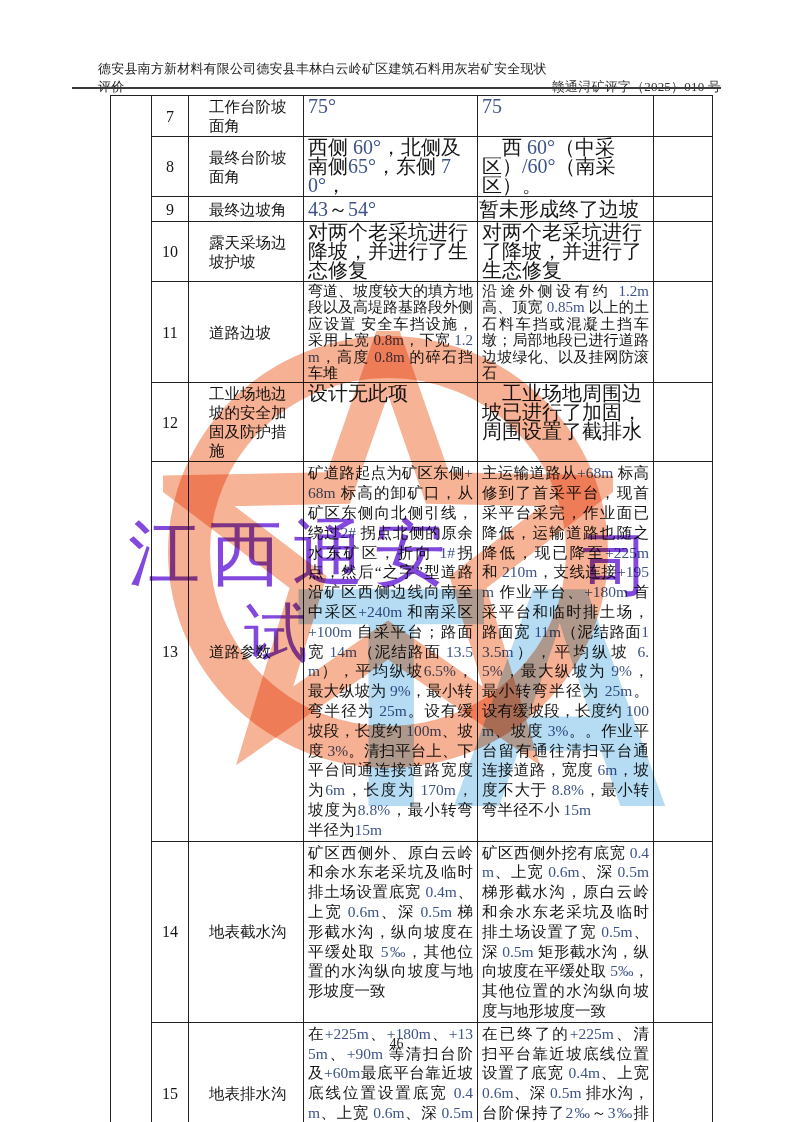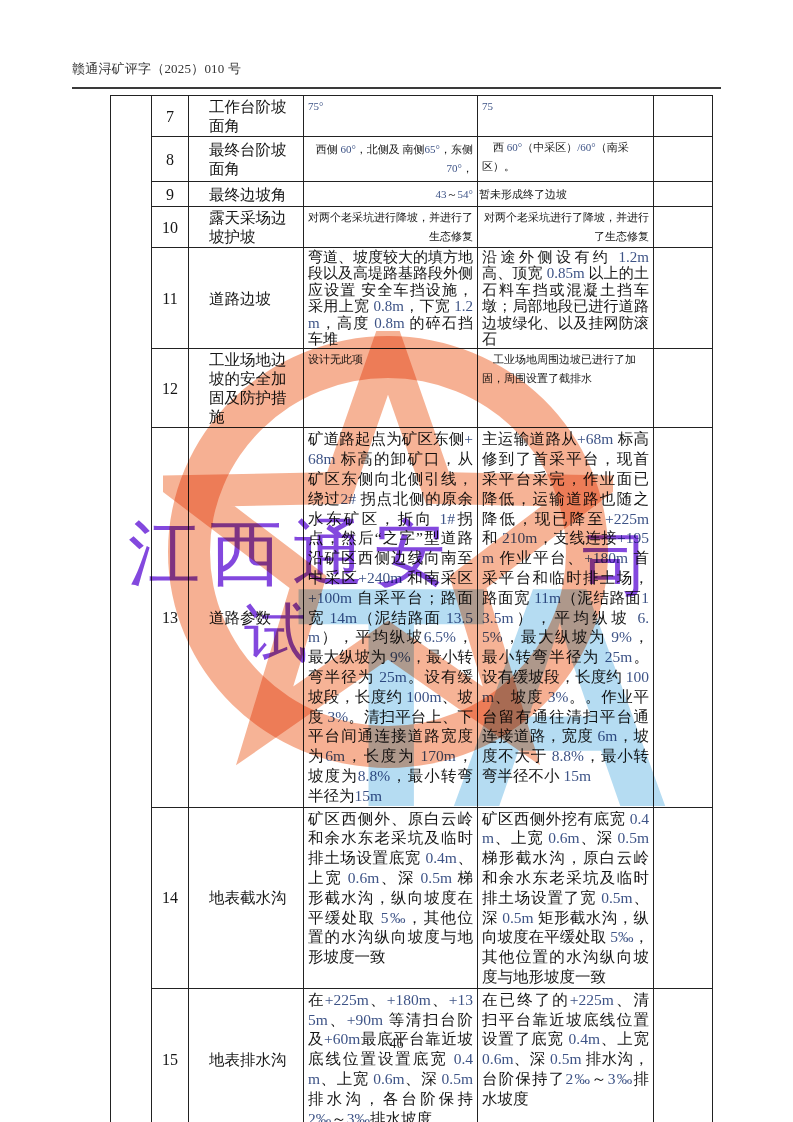--- a/index.html
+++ b/index.html
@@ -18,27 +18,27 @@
   .header .h-right{white-space:nowrap;color:#333;}
   .header-rule{
     position:absolute;left:72px;top:87px;width:649px;height:0;
     border-bottom:2px solid #3a3a3a;
   }
   
   .tbl-wrap{position:absolute;left:110px;top:95px;width:602px;}
   table{border-collapse:collapse;table-layout:fixed;width:602px;}
   td{
     border:1.5px solid #222;padding:1px 4px;vertical-align:middle;
-    font-size:11px;line-height:19px;overflow:hidden;word-break:break-all;
+    font-size:20px;line-height:19px;overflow:hidden;word-break:break-all;
   }
   td.c-no{text-align:center;font-size:16px;font-family:"Liberation Serif",serif;}
   td.c-label{font-size:15.5px;line-height:19px;padding-left:20px;}
   td.c-spare{padding:0;}
   td.top{vertical-align:top;}
-  td.ctr{text-align:right;}
+  td.ctr{text-align:left;}
   td.just{text-align:justify;text-justify:inter-ideograph;}
   td.ind{text-indent:1em;}
   tr.lh-tight td.c-design, tr.lh-tight td.c-actual{font-size:15px;line-height:16.4px;}
   tr.lh-loose td.c-design, tr.lh-loose td.c-actual{font-size:15.5px;line-height:19.8px;margin-left:40px;}
   .num{color:#3d5386;}
   
   .wm{position:absolute;pointer-events:none;mix-blend-mode:multiply;}
   .wm-ring{
     left:168px;top:336px;width:440px;height:432px;border-radius:50%;
     border:42px solid rgba(240,128,80,0.62);box-sizing:border-box;
@@ -59,20 +59,21 @@
   
   .footer{
     position:absolute;left:0;top:1036px;width:793px;text-align:center;
     font-size:14px;color:#222;
   }
 </style>
 </head>
 <body>
 
 <div class="header">
+  <div class="h-left">德安县南方新材料有限公司德安县丰林白云岭矿区建筑石料用灰岩矿安全现状评价</div>
   <div class="h-right">赣通浔矿评字（2025）010 号</div>
 </div>
 <div class="header-rule"></div>
 
 <div class="tbl-wrap">
 <table>
   <colgroup>
     <col style="width:41px">
         <col style="width:37px">
         <col style="width:115px">

